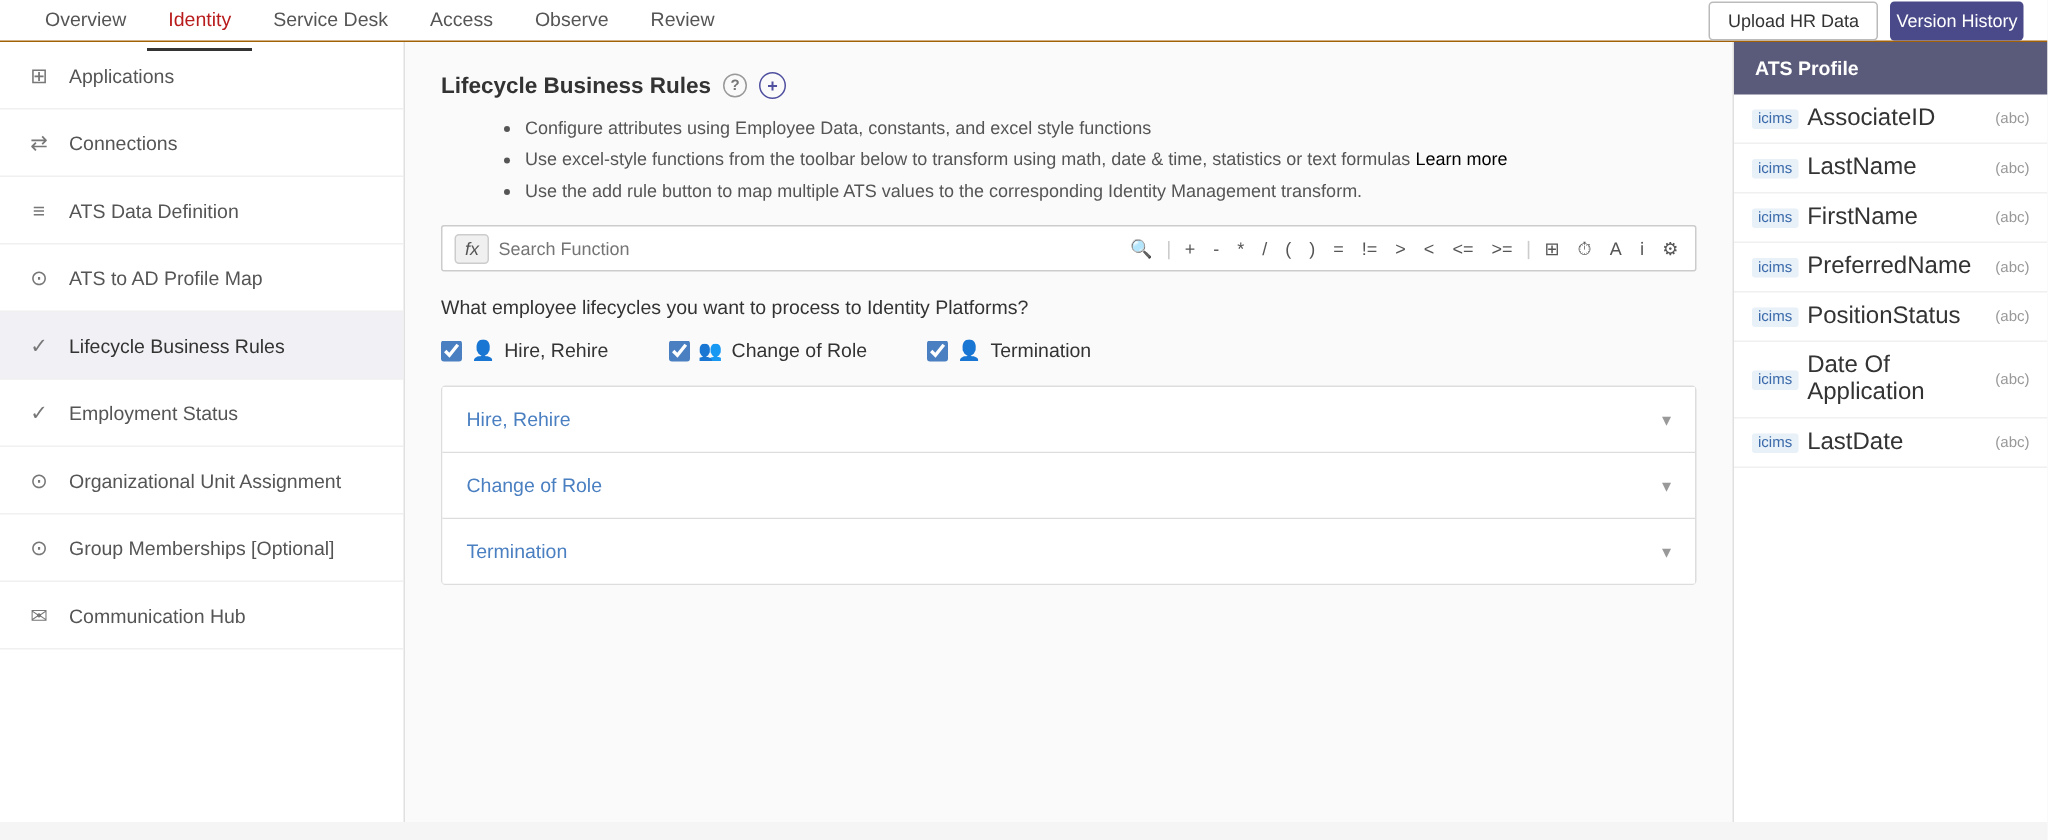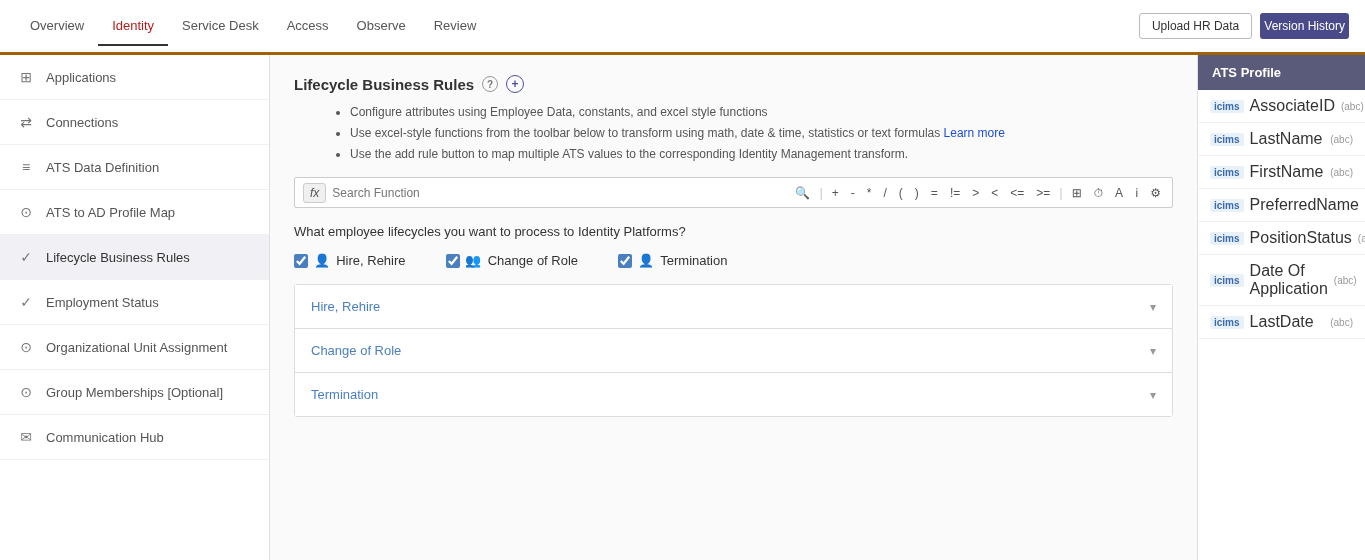--- a/index.html
+++ b/index.html
@@ -1,21 +1,21 @@
 <!DOCTYPE html>
 <html><head>
   <meta charset="utf-8">
   <style>
     * { box-sizing: border-box; margin: 0; padding: 0; }
     body { font-family: -apple-system, BlinkMacSystemFont, 'Segoe UI', Arial, sans-serif; font-size: 13px; background: #f5f5f5; color: #333; }
 
     
     .top-nav {
-      display: flex; align-items: center; background: #fff; border-bottom: 3px solid #a16207;
-      height: 55px; padding: 0 16px; position: relative;
+      display: flex; align-items: center; background: #fff; border-bottom: 1px solid #a16207;
+      height: 28px; padding: 0 16px; position: relative;
     }
     .top-nav-items { display: flex; flex: 1; gap: 0; }
     .nav-item {
       padding: 0 14px; height: 40px; display: flex; align-items: center;
       cursor: pointer; font-size: 13px; color: #555; border-bottom: 2px solid transparent;
     }
     .nav-item.active { color: #b91c1c; font-weight: 400; border-bottom: 2px solid #333; }
     .nav-right { display: flex; gap: 8px; }
     .btn-upload {
       background: #fff; border: 1px solid #bbb; color: #333; padding: 5px 12px;
@@ -57,21 +57,21 @@
     }
     .plus-icon {
       display: inline-flex; align-items: center; justify-content: center;
       width: 18px; height: 18px; border-radius: 50%; border: 1px solid #5050a0;
       font-size: 12px; color: #5050a0; cursor: pointer;
     }
 
     
     .desc-list { list-style: disc; padding-left: 20px; margin-bottom: 14px; }
     .desc-list li { font-size: 12px; color: #555; margin-bottom: 3px; line-height: 1.5; margin-left: 36px; }
-    .desc-list li a { color: #1d4ed8; text-decoration: none; }
+    .desc-list li a { color: #000000; text-decoration: none; }
 
     
     .formula-toolbar {
       display: flex; align-items: center; background: #fff; border: 1px solid #ccc;
       border-radius: 2px; padding: 4px 8px; margin-bottom: 16px; gap: 6px; justify-content: flex-end;
     }
     .fx-badge {
       background: #f0f0f0; border: 1px solid #ccc; border-radius: 3px;
       padding: 2px 6px; font-size: 12px; color: #555; font-style: italic;
     }
@@ -100,41 +100,41 @@
     .accordion-item:last-child { border-bottom: none; }
     .accordion-header {
       display: flex; justify-content: space-between; align-items: center;
       padding: 14px 16px; cursor: pointer; font-size: 13px; color: #4a7fc1;
       background: #fff;
     }
     .chevron { color: #999; font-size: 12px; }
 
     
     .ats-panel {
-      width: 168px; background: #fff; border-left: 1px solid #e0e0e0;
+      width: 210px; background: #fff; border-left: 1px solid #e0e0e0;
       flex-shrink: 0; display: flex; flex-direction: column;
     }
     .ats-panel-header {
       background: #5a5a7a; color: #fff; padding: 10px 14px;
       font-size: 13px; font-weight: 600;
     }
     .ats-search {
       padding: 8px 10px; border-bottom: 1px solid #eee;
     }
     .ats-search-input {
       width: 100%; border: none; outline: none; font-size: 12px;
       color: #888; background: transparent;
     }
     .ats-list { overflow-y: auto; flex: 1; }
     .ats-item {
       display: flex; align-items: center; gap: 6px; padding: 7px 12px;
       border-bottom: 1px solid #f0f0f0; cursor: pointer;
     }
     .icims-badge {
-      background: #e8f0f8; color: #3a6aaa; font-size: 10px; font-weight: 700;
+      background: #e8f0f8; color: #3a6aaa; font-size: 10px; font-weight: 400;
       padding: 1px 4px; border-radius: 2px; flex-shrink: 0;
     }
     .ats-field-name { font-size: 16px; color: #333; flex: 1; }
     .ats-type { font-size: 10px; color: #999; }
   </style>
 </head>
 <body>
 
 <nav class="top-nav">
   <div class="top-nav-items">

